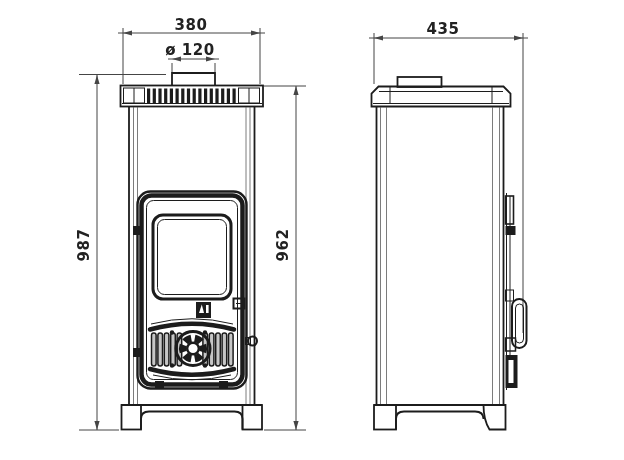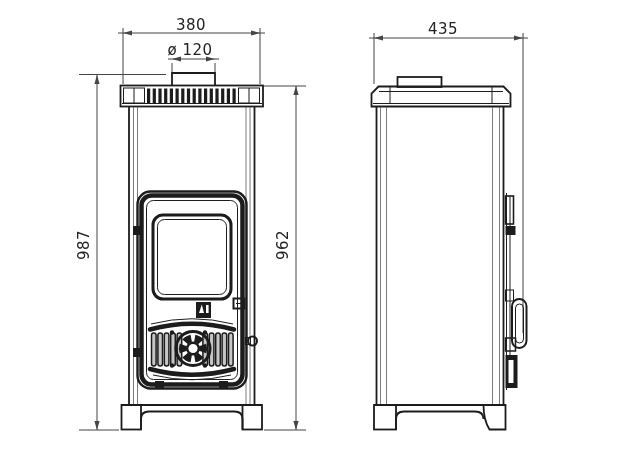--- a/index.html
+++ b/index.html
@@ -2,20 +2,21 @@
 <html><head>
 <meta charset="utf-8">
 <style>
   html,body{margin:0;padding:0;background:#fff;}
   .canvas{
     position:relative;
     width:624px;height:460px;
     background:var(--bg,#ffffff);
     font-family:"DejaVu Sans", sans-serif;
     overflow:hidden;
+    font-weight:bold;
   }
   svg{position:absolute;left:0;top:0;}
   .obj{stroke:var(--line,#1c1c1c);fill:none;}
   .obj-thick{stroke:var(--line,#1c1c1c);stroke-width:1.8;fill:none;}
   .obj-bold{stroke:var(--line,#1c1c1c);stroke-width:2.4;fill:none;}
   .obj-band{stroke:var(--line,#1c1c1c);stroke-width:4.6;fill:none;stroke-linecap:round;}
   .thin{stroke:var(--line,#1c1c1c);stroke-width:1;fill:none;}
   .seam{stroke:#5a5a5a;stroke-width:.8;fill:none;}
   .dim{stroke:var(--dim,#454545);stroke-width:1;fill:none;}
   .arrow{fill:var(--dim,#454545);stroke:none;}

